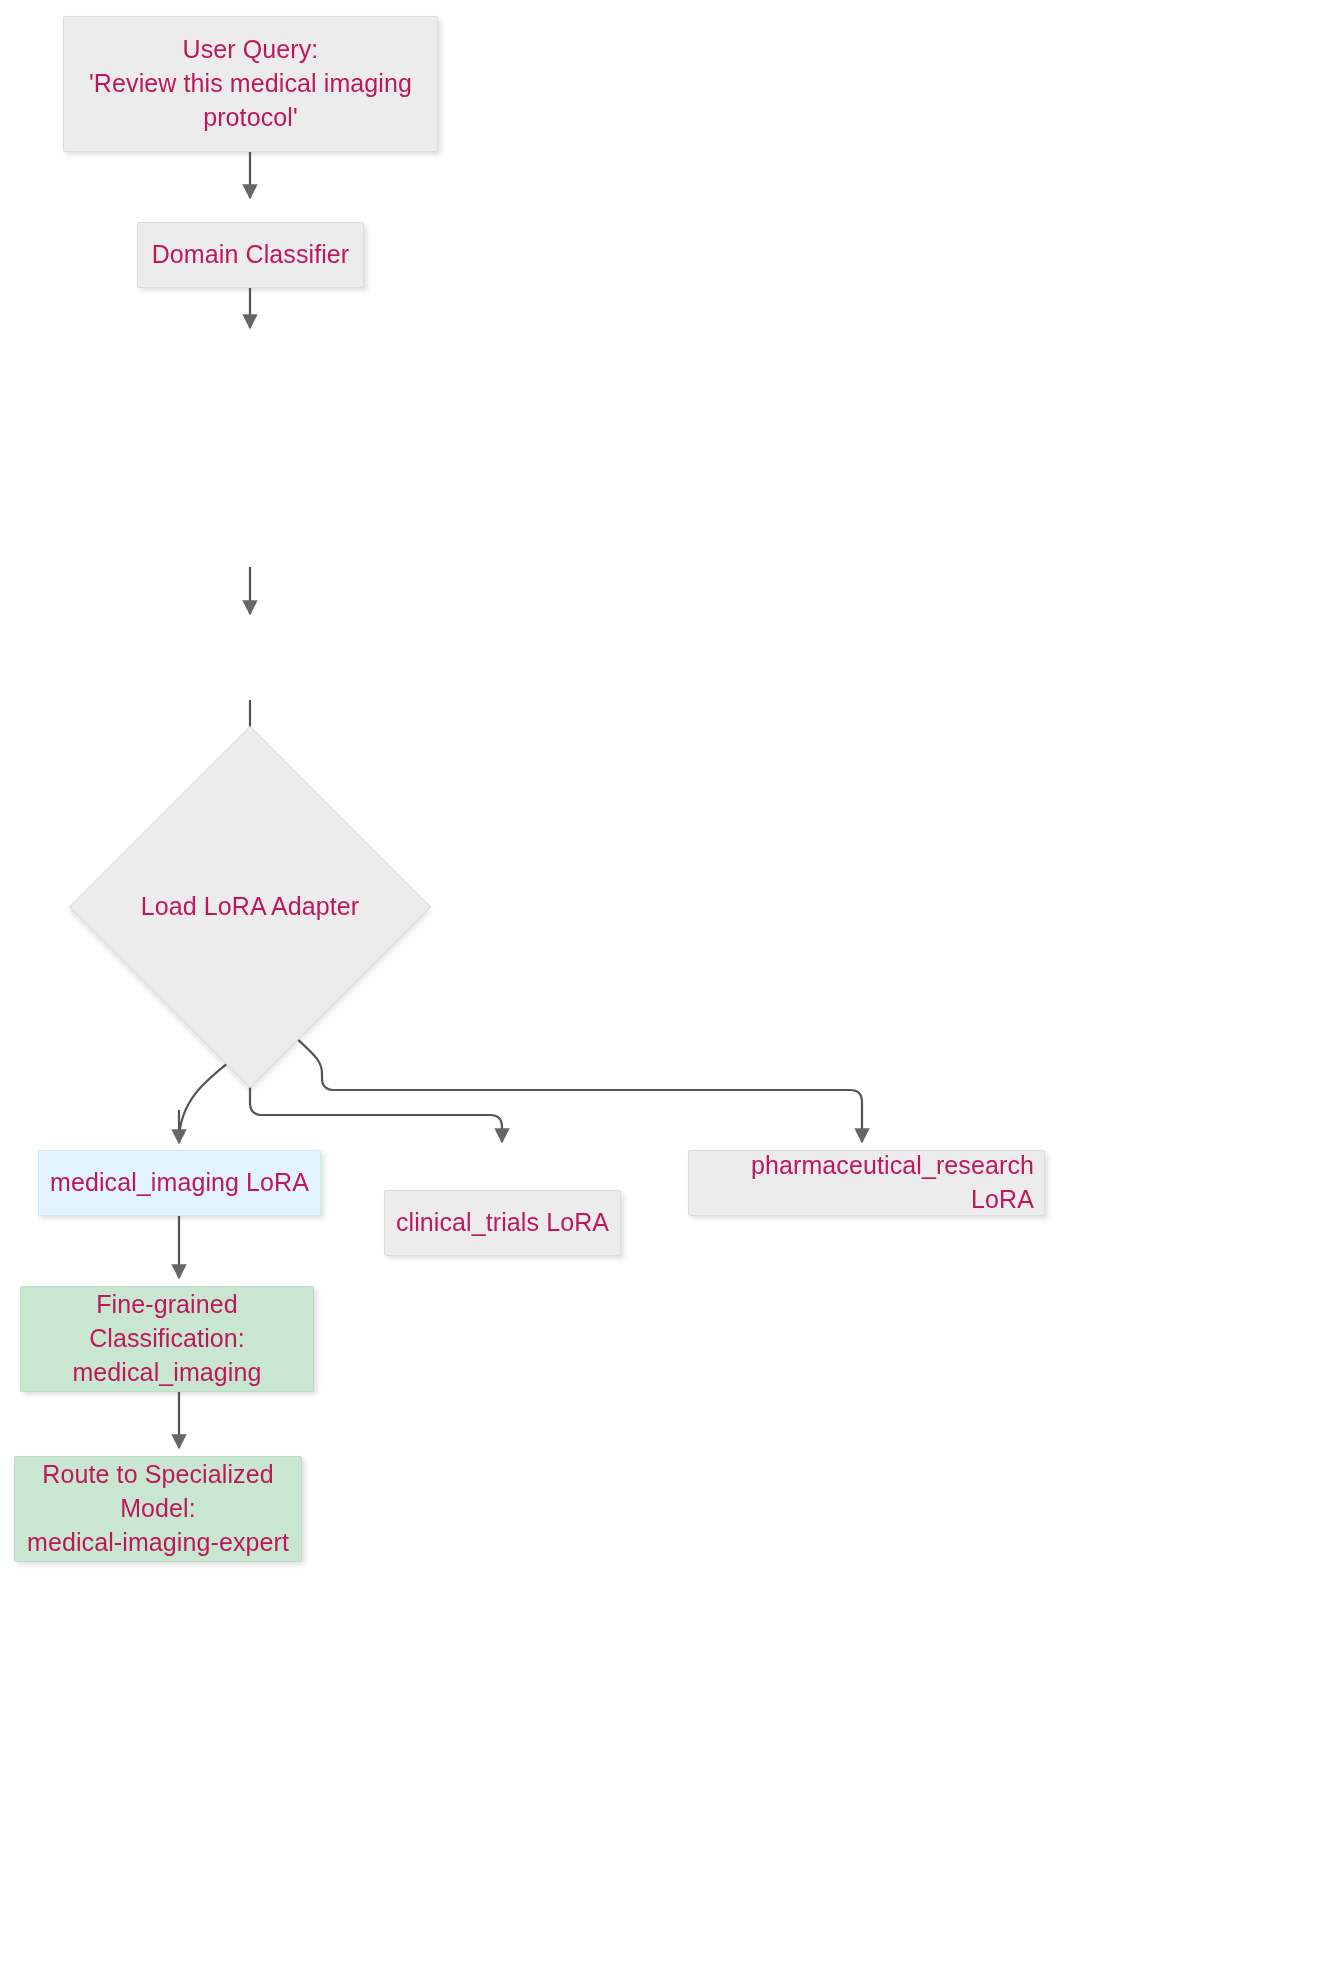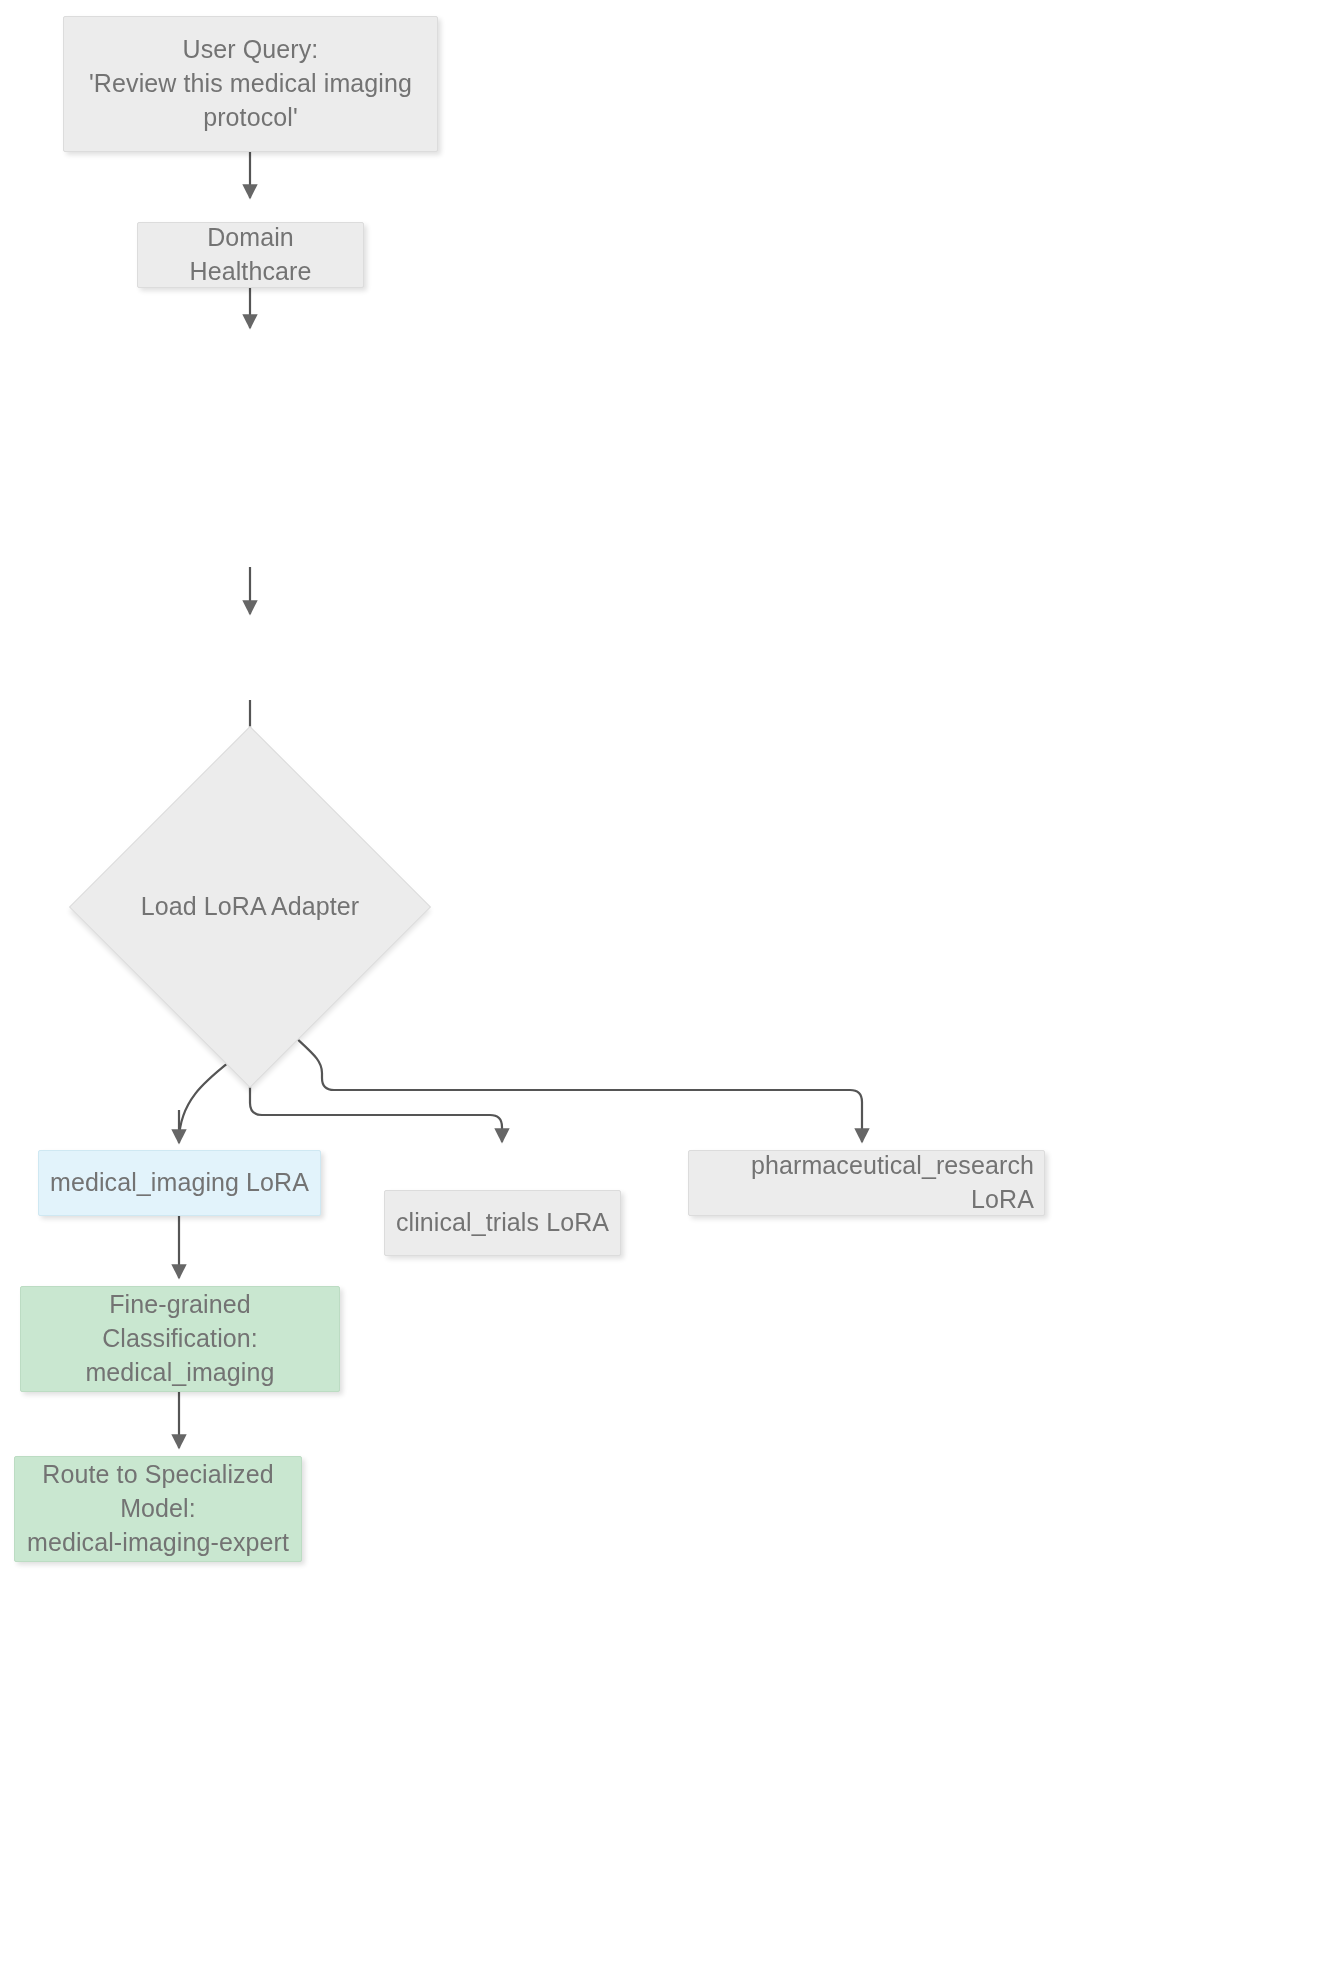--- a/index.html
+++ b/index.html
@@ -26,21 +26,21 @@
     height: 1970px;
     pointer-events: none;
   }
   .node {
     position: absolute;
     box-sizing: border-box;
     display: flex;
     align-items: center;
     justify-content: center;
     text-align: center;
-    color: #737373;
+    color: #be185d;
     font-size: 25px;
     line-height: 1.35;
     letter-spacing: 0.1px;
   }
   .node-rect {
     background: #ececec;
     border: 1px solid #dcdcdc;
     border-radius: 2px;
     box-shadow: 3px 3px 5px rgba(0,0,0,0.12);
   }
@@ -112,21 +112,21 @@
     <path d="M 179,1392 L 179,1448" fill="none" stroke="#555555" stroke-width="2.2" marker-end="url(#arrowhead)"></path>
   </svg>
 
   <div class="node node-rect" style="left:63px; top:16px; width:375px; height:136px;">
     <span class="node-label">User Query:
 'Review this medical imaging
 protocol'</span>
   </div>
 
   <div class="node node-rect" style="left:137px; top:222px; width:227px; height:66px;">
-    <span class="node-label">Domain Healthcare</span>
+    <span class="node-label">Domain Classifier</span>
   </div>
 
 
 
   <div class="node node-diamond" style="left:122px; top:779px; width:256px; height:256px;">
     <span class="diamond-shape"></span>
     <span class="node-label diamond-label">Load LoRA Adapter</span>
   </div>
 
   <div class="node node-rect blue" style="left:38px; top:1150px; width:283px; height:66px;">
@@ -134,21 +134,21 @@
   </div>
 
   <div class="node node-rect" style="left:384px; top:1150px; width:237px; height:66px;margin-top:40px;">
     <span class="node-label">clinical_trials LoRA</span>
   </div>
 
   <div class="node node-rect" style="left:688px; top:1150px; width:357px; height:66px;text-align:right;">
     <span class="node-label">pharmaceutical_research LoRA</span>
   </div>
 
-  <div class="node node-rect green" style="left:20px; top:1286px; width:320px; height:106px;">
+  <div class="node node-rect green" style="left:20px; top:1286px; width:294px; height:106px;">
     <span class="node-label">Fine-grained Classification:
 medical_imaging</span>
   </div>
 
   <div class="node node-rect green" style="left:14px; top:1456px; width:288px; height:106px;">
     <span class="node-label">Route to Specialized Model:
 medical-imaging-expert</span>
   </div>
 
 </div>

